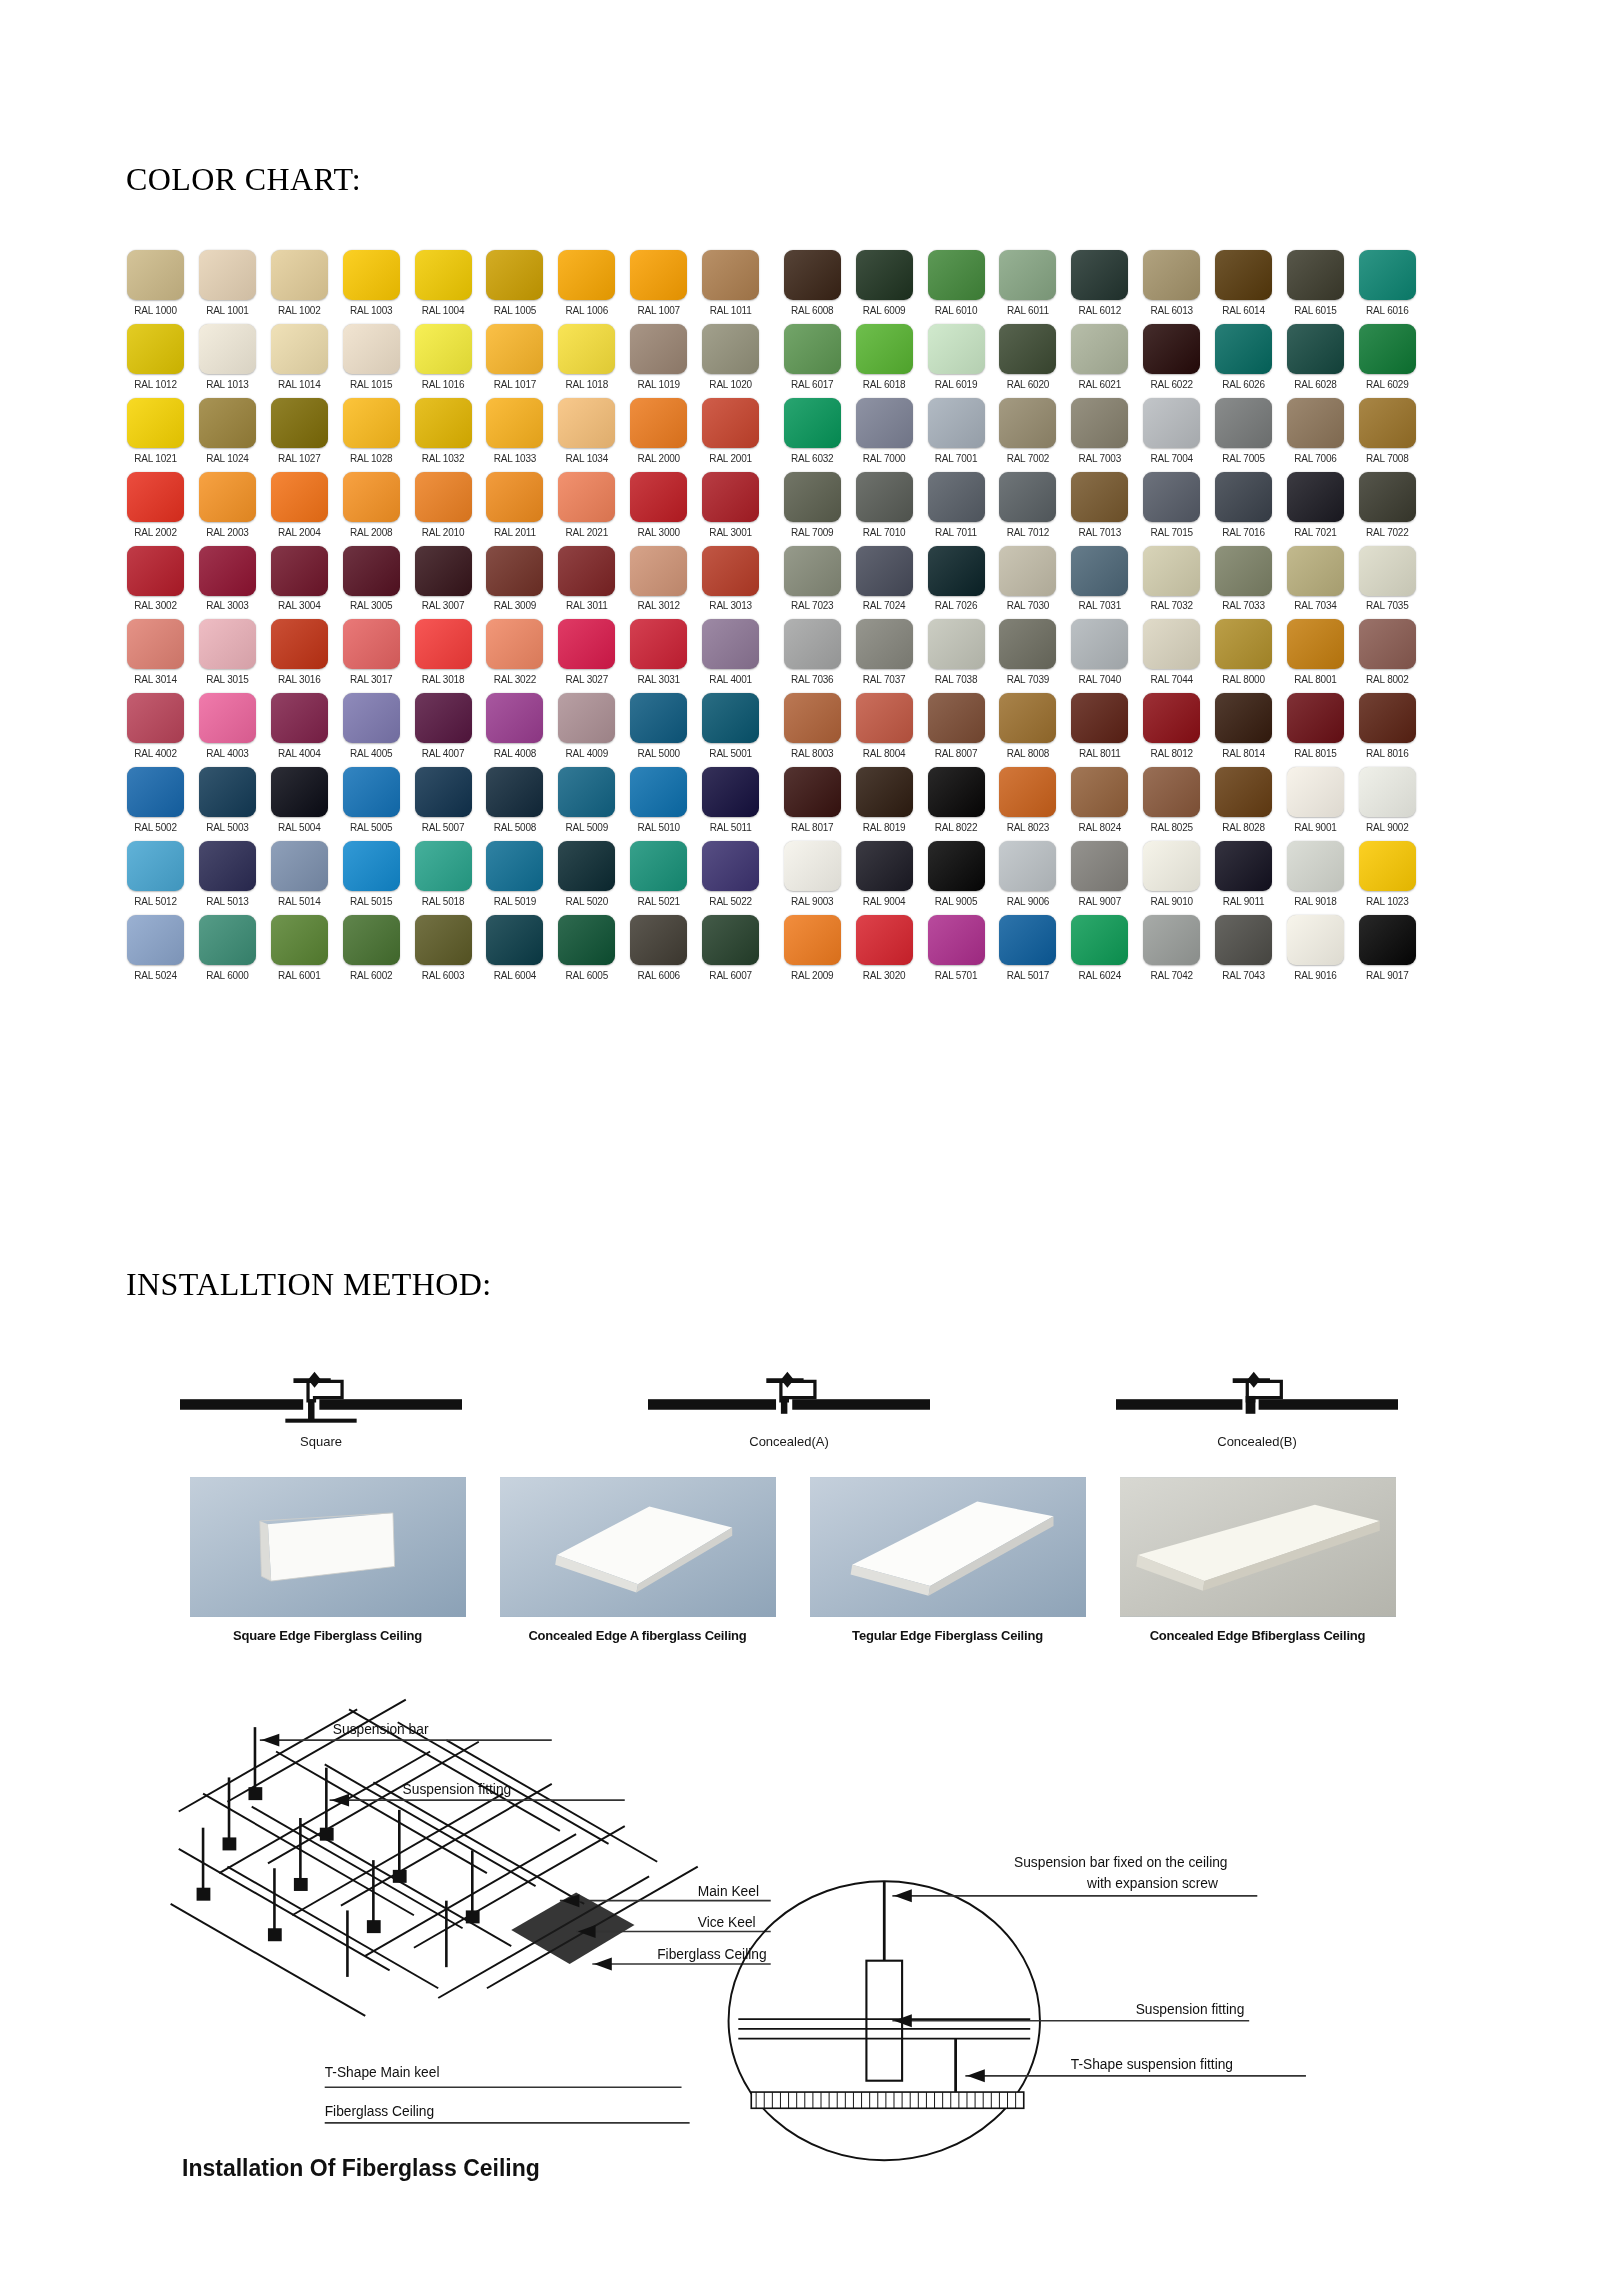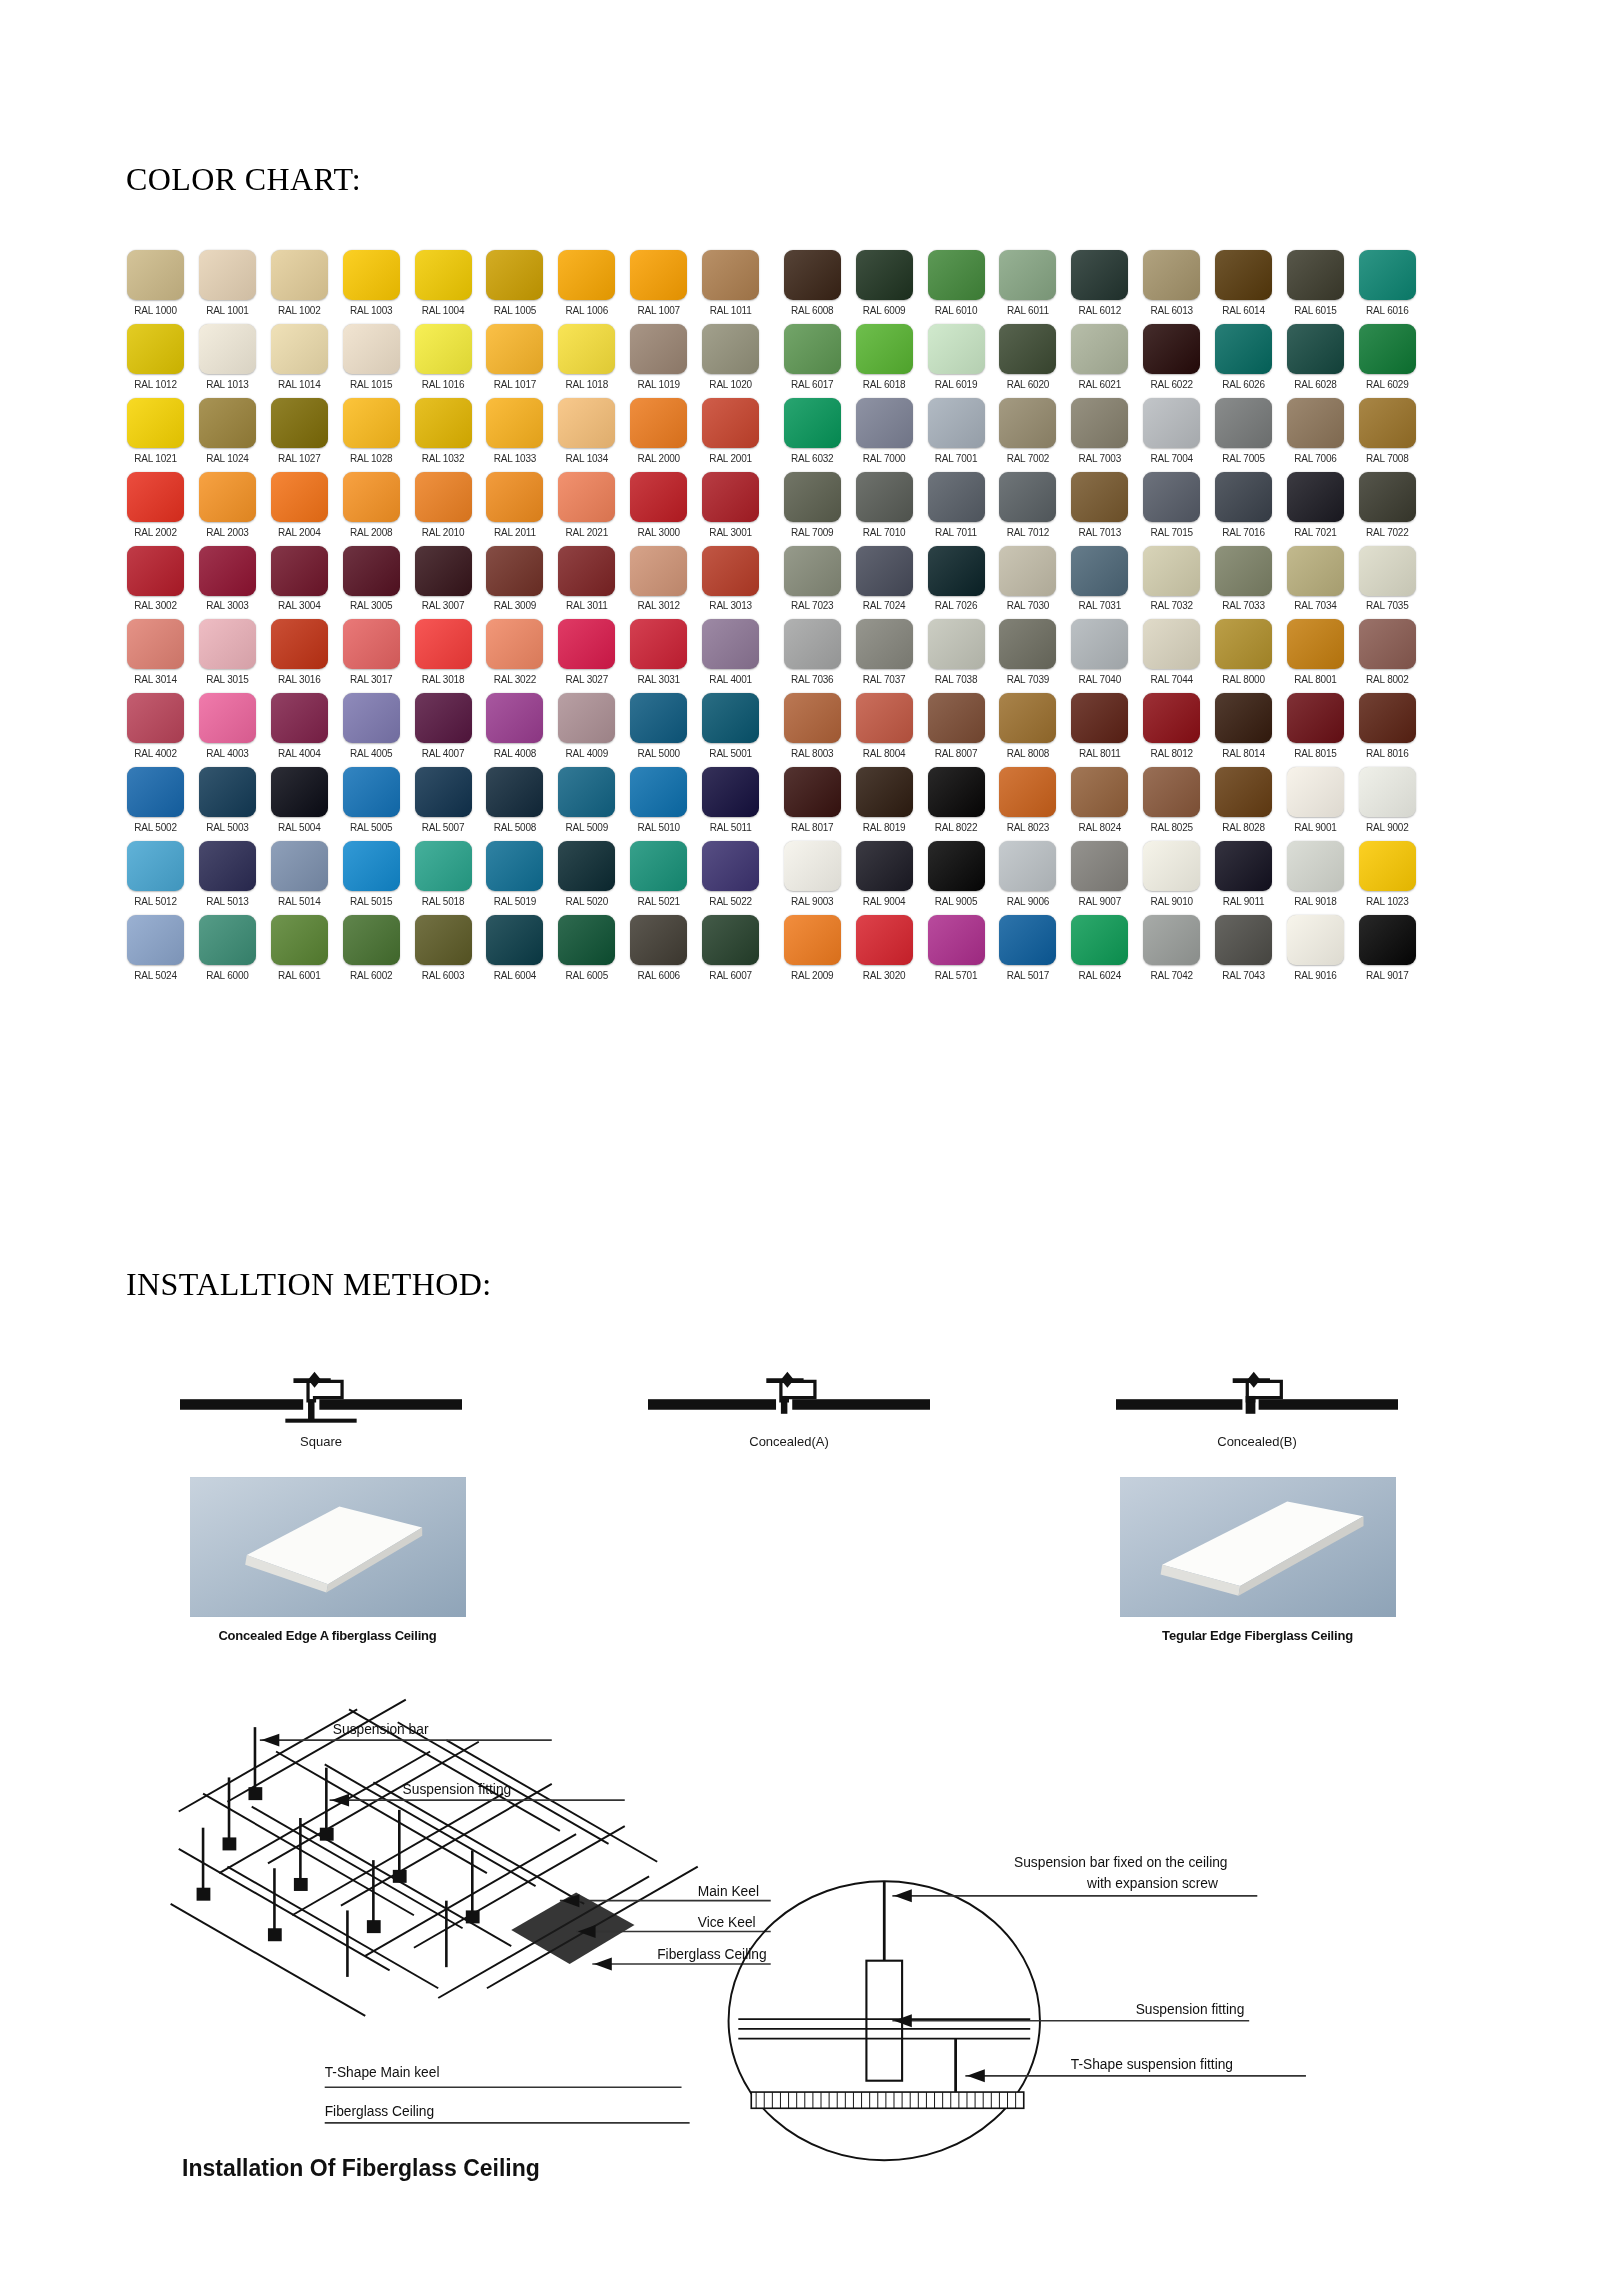--- a/index.html
+++ b/index.html
@@ -975,20 +975,37 @@
         <path d="M144 26 L190 26 L190 32 L144 32 Z" fill="#111"></path>
         <path d="M170 18 L178 28 L170 38 L162 28 Z" fill="#111"></path>
       </svg>
       <div class="edge-label">Concealed(B)</div>
     </div>
 
   </div>
 
   <div class="photo-strip">
 
+    <div class="photo-item">
+      <div class="photo-frame">
+        <svg width="276" height="140" viewBox="0 0 340 172">
+          <defs>
+            <linearGradient id="bg1" x1="0" y1="0" x2="1" y2="1">
+              <stop offset="0%" stop-color="#c3cfdb"></stop>
+                <stop offset="100%" stop-color="#8ba1b6"></stop>
+            </linearGradient>
+          </defs>
+          <rect width="340" height="172" fill="url(#bg1)"></rect>
+          <polygon points="96,58 250,44 252,110 100,128" fill="#fafaf8"></polygon>
+          <polygon points="96,58 100,128 88,122 86,54" fill="#dcdcd8"></polygon>
+          <polygon points="86,54 88,122 100,128 252,110 250,44" fill="none" stroke="#cfcfcb" stroke-width="1"></polygon>
+        </svg>
+      </div>
+      <div class="photo-caption">Square Edge Fiberglass Ceiling</div>
+    </div>
 
     <div class="photo-item">
       <div class="photo-frame">
         <svg width="276" height="140" viewBox="0 0 340 172">
           <defs>
             <linearGradient id="bg2" x1="0" y1="0" x2="1" y2="1">
               <stop offset="0%" stop-color="#c8d3de"></stop>
                 <stop offset="100%" stop-color="#8fa4b8"></stop>
             </linearGradient>
           </defs>
@@ -1012,20 +1029,37 @@
           </defs>
           <rect width="340" height="172" fill="url(#bg3)"></rect>
           <polygon points="52,108 206,30 300,48 148,134" fill="#fcfcfa"></polygon>
           <polygon points="52,108 148,134 146,146 50,120" fill="#e0e0dc"></polygon>
           <polygon points="148,134 300,48 300,60 146,146" fill="#cfcfcb"></polygon>
         </svg>
       </div>
       <div class="photo-caption">Tegular Edge Fiberglass Ceiling</div>
     </div>
 
+    <div class="photo-item">
+      <div class="photo-frame">
+        <svg width="276" height="140" viewBox="0 0 340 172">
+          <defs>
+            <linearGradient id="bg4" x1="0" y1="0" x2="1" y2="1">
+              <stop offset="0%" stop-color="#d8d8d2"></stop>
+                <stop offset="100%" stop-color="#b4b4ac"></stop>
+            </linearGradient>
+          </defs>
+          <rect width="340" height="172" fill="url(#bg4)"></rect>
+          <polygon points="22,96 240,34 320,54 104,128" fill="#f7f6ee"></polygon>
+          <polygon points="22,96 104,128 102,140 20,110" fill="#dedcd2"></polygon>
+          <polygon points="104,128 320,54 320,66 102,140" fill="#cfccc0"></polygon>
+        </svg>
+      </div>
+      <div class="photo-caption">Concealed Edge Bfiberglass Ceiling</div>
+    </div>
 
   </div>
 
   <div class="grid-diagram">
     <svg width="1242" height="519" viewBox="0 0 1530 640">
 
       <g stroke="#111" stroke-width="2.4" fill="none">
 
         <path d="M40 150 L300 300"></path>
         <path d="M130 98 L390 248"></path>

